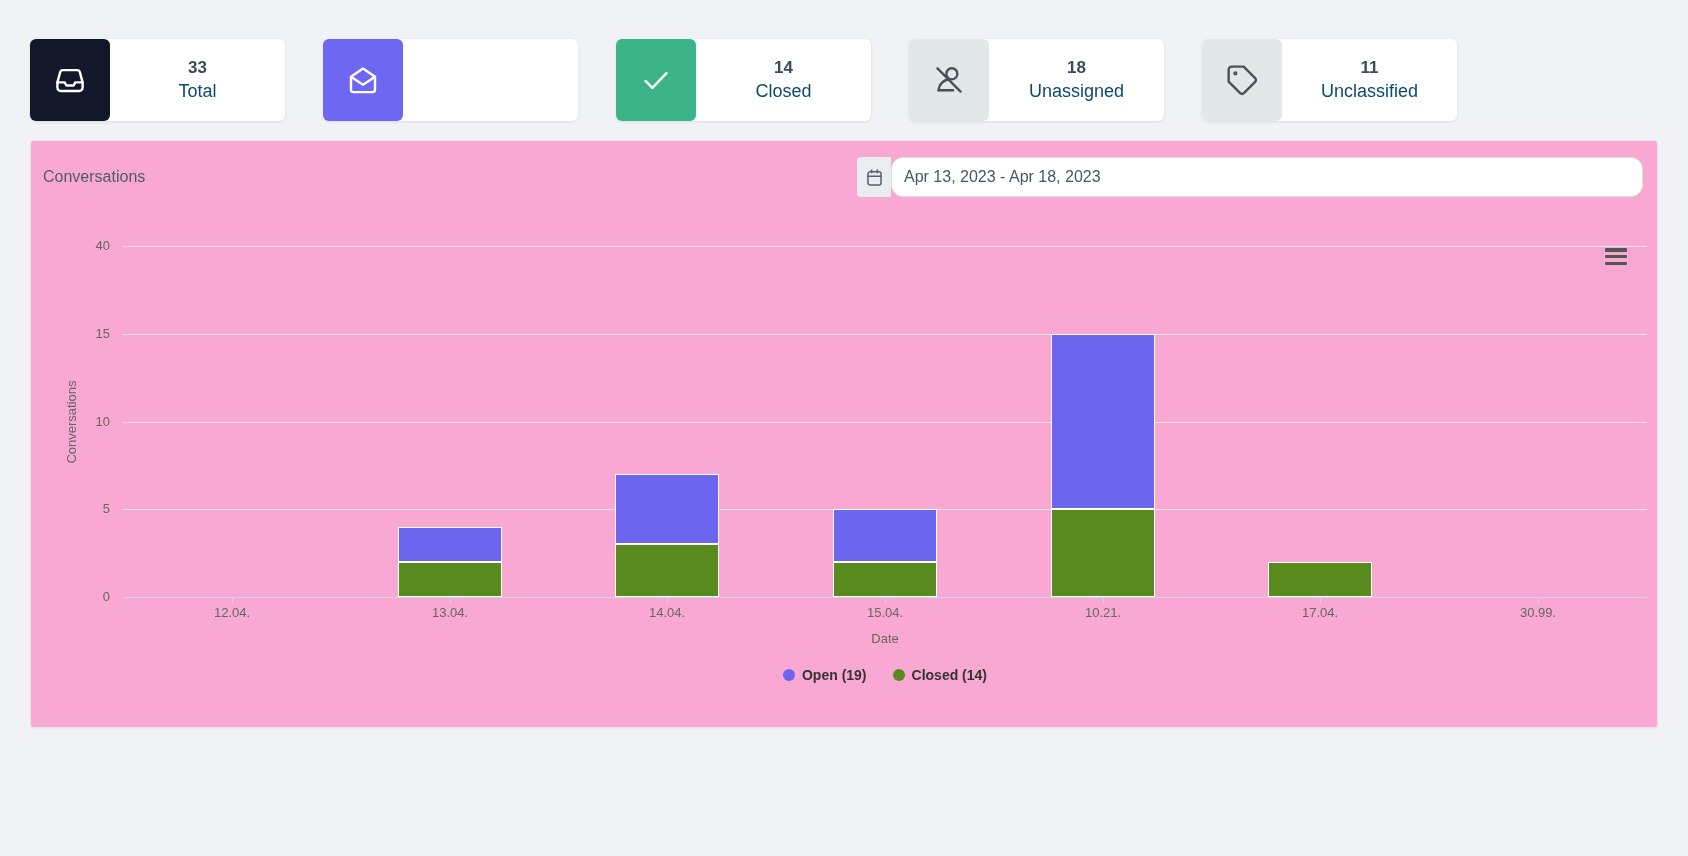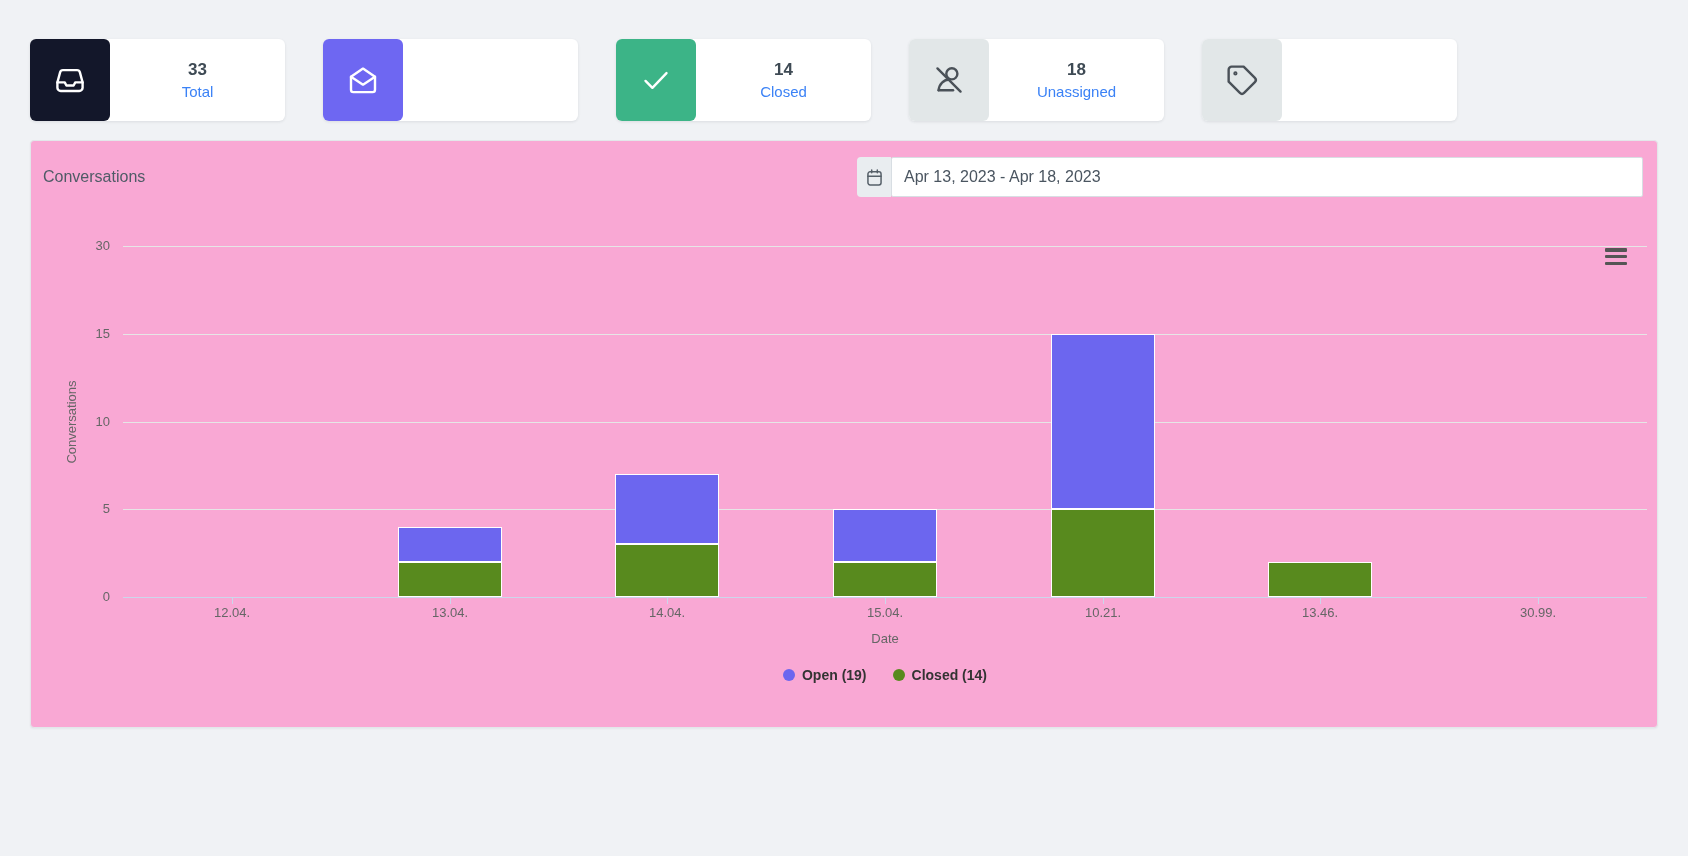--- a/index.html
+++ b/index.html
@@ -25,40 +25,40 @@
   .stat-tile {
     width:80px; height:82px; flex:none; border-radius:6px;
     display:flex; align-items:center; justify-content:center;
   }
   .stat-tile svg { width:36px; height:36px; }
   .stat-body {
     flex:1; display:flex; flex-direction:column;
     align-items:center; justify-content:center; gap:3px;
   }
   .stat-value { font-size:17px; font-weight:bold; color:#3e4a54; }
-  .stat-label { font-size:15px; color:#3b82f6; }
+  .stat-label { font-size:18px; color:#0c4a6e; }
 
   
   .panel {
     margin-top:19px; background:#f9a8d4;
     border:1px solid #e3e7ea; border-radius:4px;
     box-shadow:0 1px 2px rgba(25,39,52,.05);
   }
   .panel-header { display:flex; align-items:center; padding:16px 14px 10px 12px; }
   .panel-title { font-size:16px; color:#4f5b66; }
   .date-control { margin-left:auto; display:flex; align-items:center; }
   .date-icon-box {
     width:34px; height:40px; flex:none; background:#e9edf0;
     border-radius:4px 0 0 4px; color:#566069;
     display:flex; align-items:center; justify-content:center;
   }
   .date-icon-box svg { width:21px; height:21px; }
   .date-input {
     width:752px; height:40px; box-sizing:border-box;
-    border:1px solid #d8dee3; border-radius:2px; background:#fff;
+    border:1px solid #d8dee3; border-radius:12px; background:#fff;
     display:flex; align-items:center; padding:0 12px;
     font-size:16px; color:#4a5560; cursor:text;
   }
 
   
   .chart { position:relative; height:520px; }
   .gridline { position:absolute; height:1px; background:#e6e6e6; }
   .axis-line { position:absolute; height:1px; background:#ccd6eb; }
   .ytick-label { position:absolute; width:60px; text-align:right; font-size:13px; color:#666; line-height:16px; }
   .xtick { position:absolute; width:1px; height:6px; background:#ccd6eb; }
@@ -133,20 +133,24 @@
       </div>
     </div>
 
     <div class="stat-card">
       <div class="stat-tile" style="background: rgb(226, 231, 232); color: rgb(74, 81, 88);">
           <svg viewBox="0 0 24 24" fill="none" stroke="currentColor" stroke-width="1.6" stroke-linecap="round" stroke-linejoin="round">
             <path d="M20.6 13.4 13.4 20.6a2 2 0 0 1-2.8 0L3.1 13.1V5.1a2 2 0 0 1 2-2h8l7.5 7.5a2 2 0 0 1 0 2.8z"></path>
             <circle cx="7.6" cy="7.6" r=".6"></circle>
           </svg>
         </div>
+      <div class="stat-body">
+        <div class="stat-value">11</div>
+        <div class="stat-label">Unclassified</div>
+      </div>
     </div>
   </div>
 
   <div class="panel">
     <div class="panel-header">
       <div class="panel-title">Conversations</div>
       <div class="date-control">
         <div class="date-icon-box">
           <svg viewBox="0 0 24 24" fill="none" stroke="currentColor" stroke-width="1.7" stroke-linecap="round" stroke-linejoin="round">
             <rect x="4.5" y="5.5" width="15" height="15" rx="2.5"></rect>
@@ -168,34 +172,34 @@
           <span></span>
       </div>
     <div class="ytick-label" style="left: 19px; top: 382px;">0</div>
         <div class="gridline" style="left: 92px; width: 1524px; top: 302.25px; background: rgb(230, 230, 230);"></div>
         <div class="ytick-label" style="left: 19px; top: 294.25px;">5</div>
         <div class="gridline" style="left: 92px; width: 1524px; top: 214.5px; background: rgb(230, 230, 230);"></div>
         <div class="ytick-label" style="left: 19px; top: 206.5px;">10</div>
         <div class="gridline" style="left: 92px; width: 1524px; top: 126.75px; background: rgb(230, 230, 230);"></div>
         <div class="ytick-label" style="left: 19px; top: 118.75px;">15</div>
         <div class="gridline" style="left: 92px; width: 1524px; top: 39px; background: rgb(230, 230, 230);"></div>
-        <div class="ytick-label" style="left: 19px; top: 31px;">30</div>
+        <div class="ytick-label" style="left: 19px; top: 31px;">40</div>
         <div class="axis-line" style="left: 92px; width: 1524px; top: 390px; background: rgb(204, 214, 235);"></div>
         <div class="xtick" style="left: 201px; top: 391px; background: rgb(204, 214, 235);"></div>
         <div class="xtick-label" style="left: 153px; top: 398px;">12.04.</div>
         <div class="xtick" style="left: 419px; top: 391px; background: rgb(204, 214, 235);"></div>
         <div class="xtick-label" style="left: 371px; top: 398px;">13.04.</div>
         <div class="xtick" style="left: 636px; top: 391px; background: rgb(204, 214, 235);"></div>
         <div class="xtick-label" style="left: 588px; top: 398px;">14.04.</div>
         <div class="xtick" style="left: 854px; top: 391px; background: rgb(204, 214, 235);"></div>
         <div class="xtick-label" style="left: 806px; top: 398px;">15.04.</div>
         <div class="xtick" style="left: 1072px; top: 391px; background: rgb(204, 214, 235);"></div>
         <div class="xtick-label" style="left: 1024px; top: 398px;">10.21.</div>
         <div class="xtick" style="left: 1289px; top: 391px; background: rgb(204, 214, 235);"></div>
-        <div class="xtick-label" style="left: 1241px; top: 398px;">13.46.</div>
+        <div class="xtick-label" style="left: 1241px; top: 398px;">17.04.</div>
         <div class="xtick" style="left: 1507px; top: 391px; background: rgb(204, 214, 235);"></div>
         <div class="xtick-label" style="left: 1459px; top: 398px;">30.99.</div>
         <div class="bar-seg" style="left: 367px; width: 104px; top: 354.9px; height: 35.1px; background: rgb(88, 138, 30);"></div>
         <div class="bar-seg" style="left: 367px; width: 104px; top: 319.8px; height: 35.1px; background: rgb(108, 102, 239);"></div>
         <div class="bar-seg" style="left: 584px; width: 104px; top: 337.35px; height: 52.65px; background: rgb(88, 138, 30);"></div>
         <div class="bar-seg" style="left: 584px; width: 104px; top: 267.15px; height: 70.2px; background: rgb(108, 102, 239);"></div>
         <div class="bar-seg" style="left: 802px; width: 104px; top: 354.9px; height: 35.1px; background: rgb(88, 138, 30);"></div>
         <div class="bar-seg" style="left: 802px; width: 104px; top: 302.25px; height: 52.65px; background: rgb(108, 102, 239);"></div>
         <div class="bar-seg" style="left: 1020px; width: 104px; top: 302.25px; height: 87.75px; background: rgb(88, 138, 30);"></div>
         <div class="bar-seg" style="left: 1020px; width: 104px; top: 126.75px; height: 175.5px; background: rgb(108, 102, 239);"></div>

